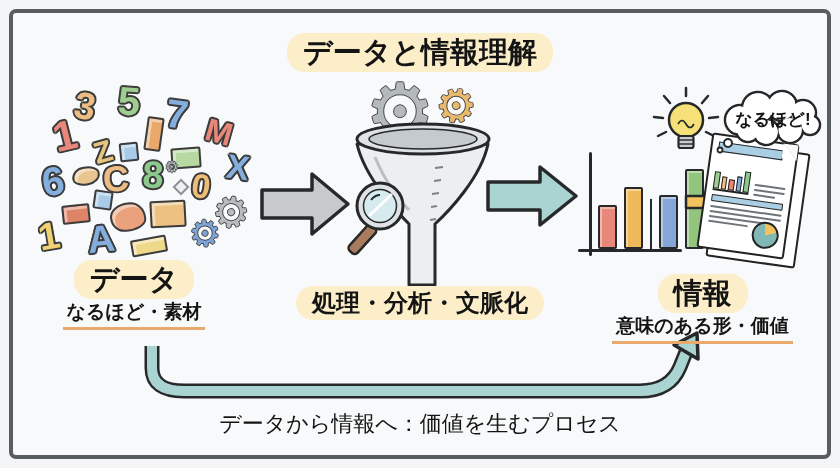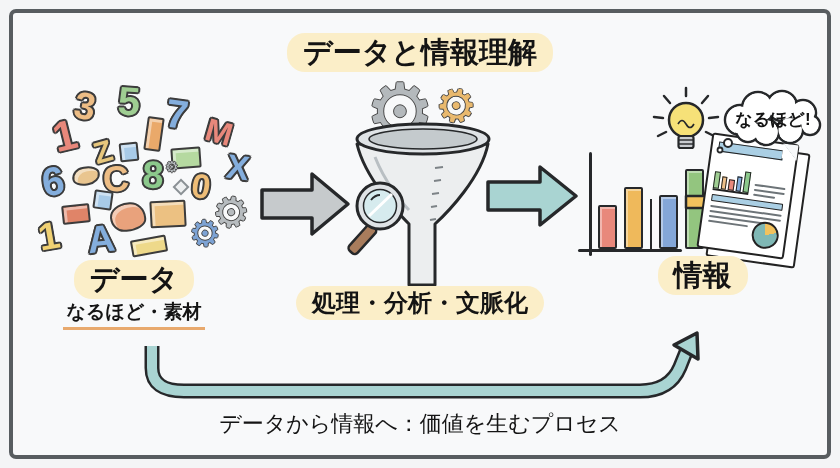--- a/index.html
+++ b/index.html
@@ -232,22 +232,23 @@
     </div>
   </div>
 
   <div class="stage-label" style="left:44px;top:260px;width:180px">
     <span class="hl label-big">データ</span><br>
     <span class="sublabel">なるほど・素材</span>
   </div>
   <div class="stage-label" style="left:295px;top:286px;width:250px">
     <span class="hl" style="font-size:24px">処理・分析・文脈化</span>
   </div>
-  <div class="stage-label" style="left:590px;top:256px;width:225px">
+  <div class="stage-label" style="left:590px;top:274px;width:225px">
     <span class="hl label-big">情報</span><br>
+    <span class="sublabel">意味のある形・価値</span>
   </div>
 
   <svg class="overlay" width="840" height="468">
     <path d="M152,346 L152,368 Q152,391 184,391 L640,391 Q670,391 680,367 L686,352" fill="none" stroke="#26282a" stroke-width="15" stroke-linejoin="round"></path>
     <path d="M152,346 L152,368 Q152,391 184,391 L640,391 Q670,391 680,367 L686,352" fill="none" stroke="#a9d4d2" stroke-width="10"></path>
     <polygon points="674,345 697,333 698,359" fill="#a9d4d2" stroke="#26282a" stroke-width="3.5" stroke-linejoin="round"></polygon>
   </svg>
 
   <div class="caption">データから情報へ：価値を生むプロセス</div>
 </div>

